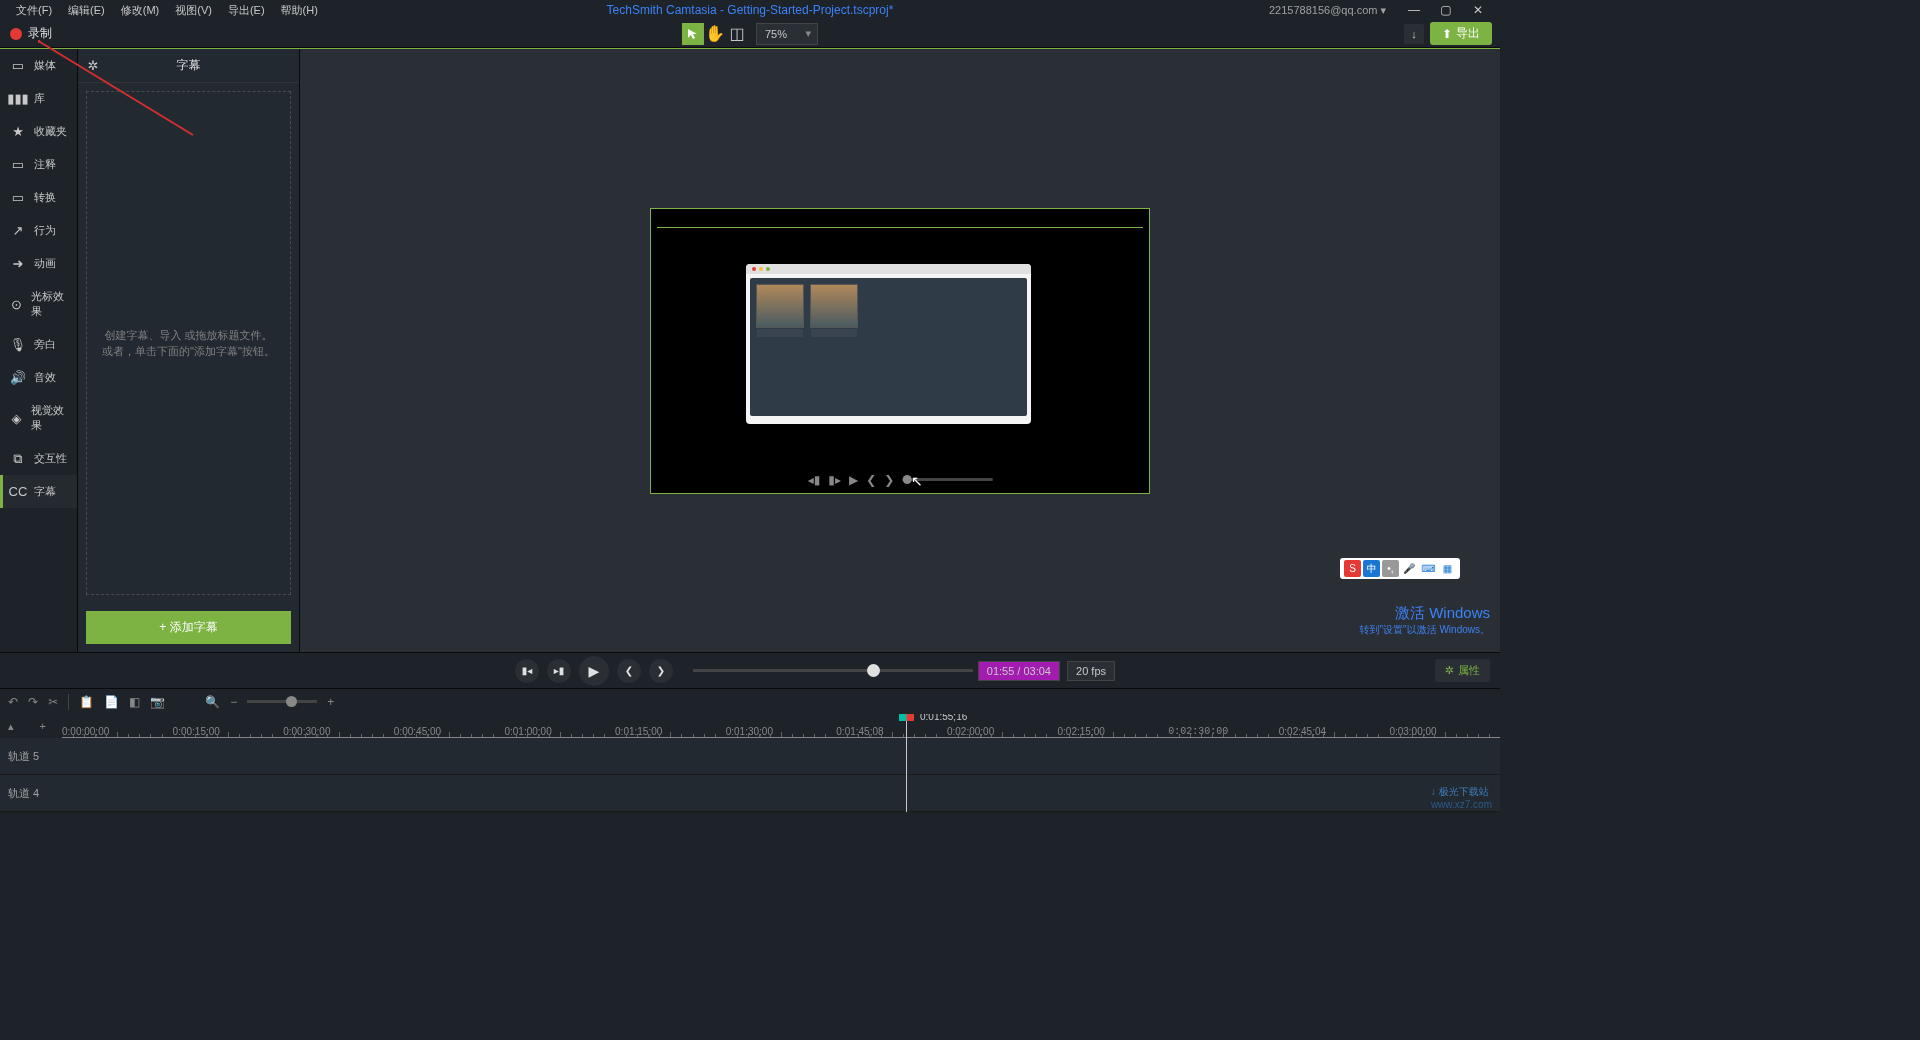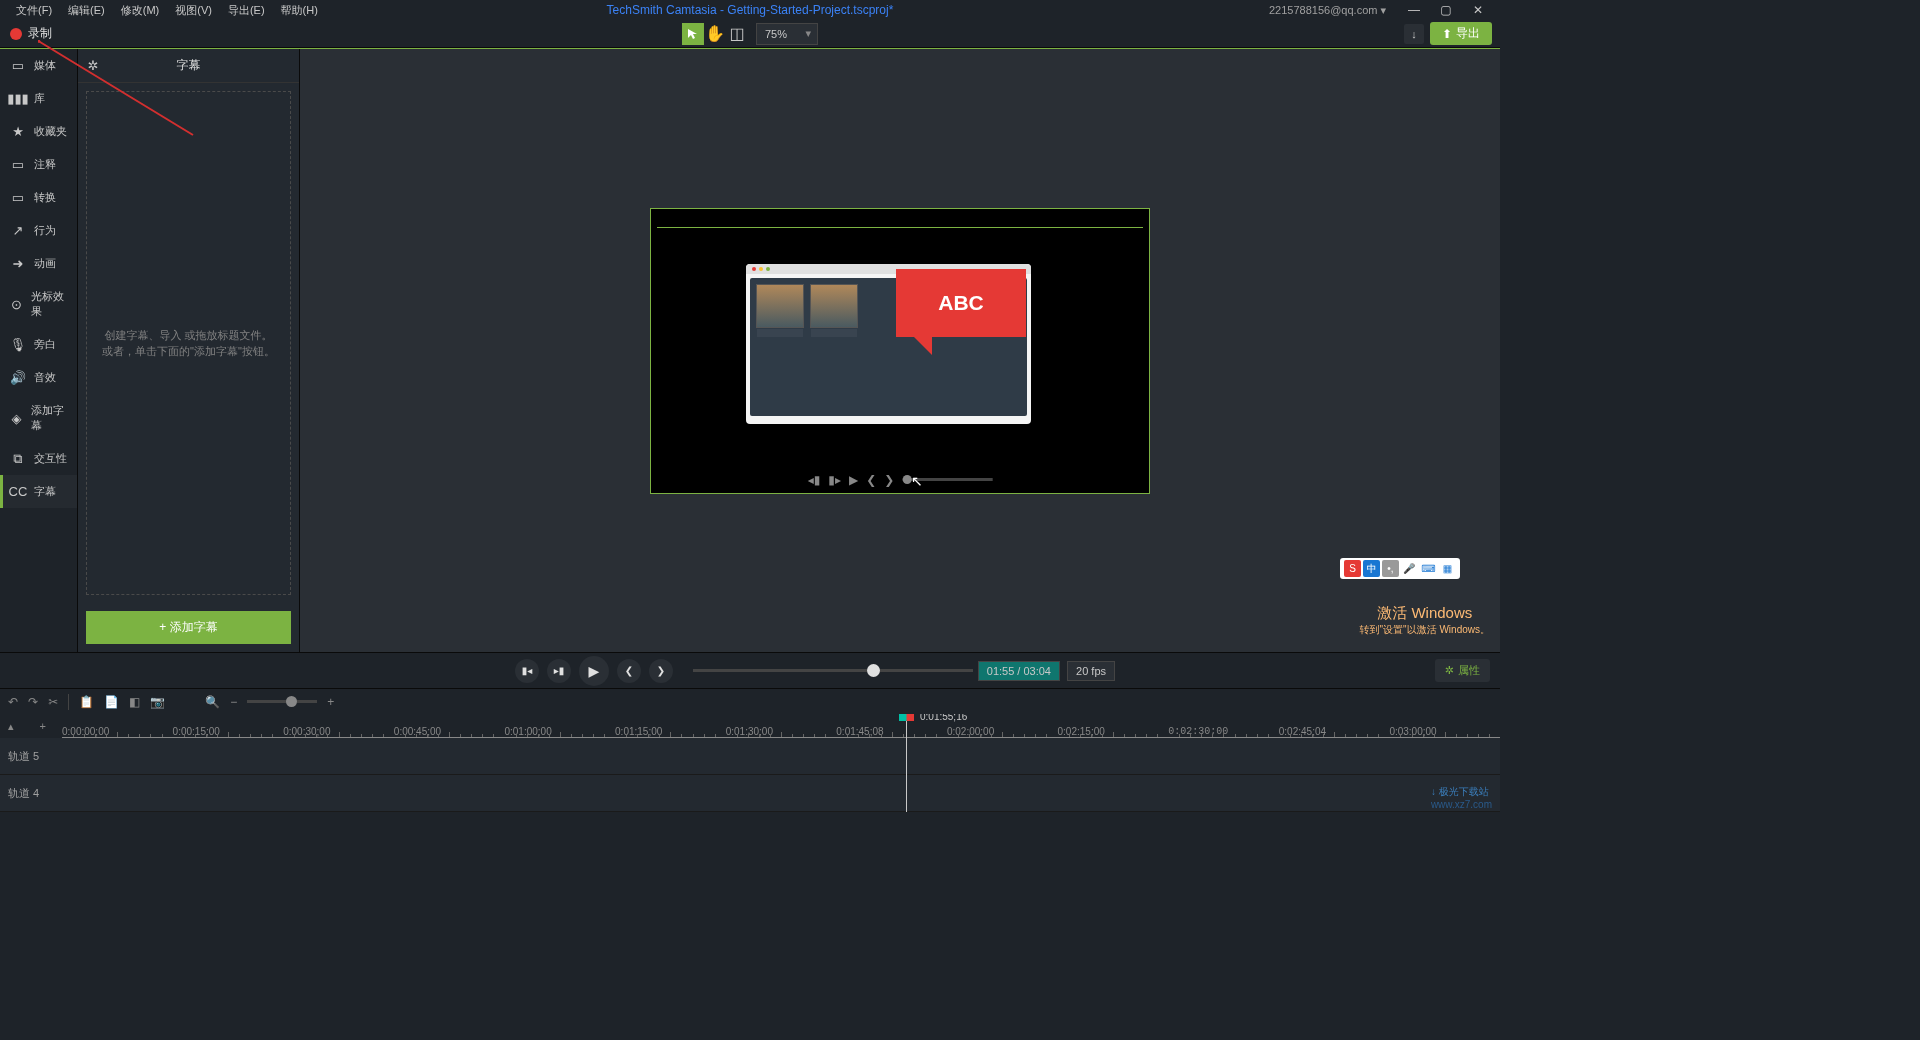--- a/index.html
+++ b/index.html
@@ -61,21 +61,21 @@
 .cbtn { color: #888; cursor: pointer; font-size: 12px; }
 .vol-slider { width: 90px; height: 3px; background: #444; position: relative; }
 .vol-knob { position: absolute; left: 0; top: -3px; width: 9px; height: 9px; border-radius: 50%; background: #888; }
 .cursor-icon { position: absolute; bottom: 4px; left: 260px; font-size: 14px; color: #fff; }
 
 .playback-bar { height: 36px; background: #1e2329; display: flex; align-items: center; justify-content: center; gap: 8px; border-top: 1px solid #0a0a0a; position: relative; }
 .pb-btn { width: 24px; height: 24px; border-radius: 50%; background: #2a2f35; color: #e0e0e0; display: flex; align-items: center; justify-content: center; cursor: pointer; font-size: 10px; }
 .pb-btn.play { width: 30px; height: 30px; font-size: 14px; }
 .pb-slider { width: 280px; height: 3px; background: #444; position: relative; margin: 0 12px; }
 .pb-knob { position: absolute; left: 62%; top: -5px; width: 13px; height: 13px; border-radius: 50%; background: #e0e0e0; }
-.time-box { background: #0f766e; border: 1px solid #444; padding: 3px 8px; font-size: 11px; position: absolute; right: 440px; }
+.time-box { background: #a21caf; border: 1px solid #444; padding: 3px 8px; font-size: 11px; position: absolute; right: 440px; }
 .fps-box { background: #2a2f35; border: 1px solid #444; padding: 3px 8px; font-size: 11px; position: absolute; right: 385px; }
 .props-btn { position: absolute; right: 10px; background: #2a2f35; padding: 4px 10px; font-size: 11px; color: #7cb342; cursor: pointer; display: flex; align-items: center; gap: 4px; border-radius: 3px; }
 
 .timeline-tools { height: 26px; background: #1e2329; display: flex; align-items: center; gap: 10px; padding: 0 8px; border-top: 1px solid #0a0a0a; font-size: 12px; color: #888; }
 .tt-btn { cursor: pointer; color: #888; }
 .tt-sep { width: 1px; height: 16px; background: #444; }
 .zoom-slider { width: 70px; height: 3px; background: #444; position: relative; }
 .zoom-knob { position: absolute; left: 55%; top: -4px; width: 11px; height: 11px; border-radius: 50%; background: #888; }
 
 .timeline { height: 98px; background: #1e2329; position: relative; overflow: hidden; }
@@ -85,21 +85,21 @@
 .ruler { position: absolute; left: 62px; right: 0; top: 10px; height: 14px; border-bottom: 1px solid #888; }
 .tick { position: absolute; top: 2px; font-size: 10px; color: #888; }
 .tracks { position: absolute; left: 62px; right: 0; top: 24px; }
 .track { height: 37px; background: #232930; border-bottom: 1px solid #1a1a1a; position: relative; }
 .playhead { position: absolute; top: 0; bottom: 0; width: 1px; background: #c8c8c8; left: 906px; }
 .playhead::before { content: ""; position: absolute; top: -3px; left: -7px; width: 15px; height: 10px; background: linear-gradient(90deg,#00bfa5 45%,#e53935 55%); border-radius: 2px 2px 0 0; }
 .playhead-time { position: absolute; top: -3px; left: 920px; font-size: 10px; color: #c8c8c8; }
 
 .arrow-annot { position: absolute; top: 40px; left: 38px; width: 160px; height: 100px; pointer-events: none; }
 
-.watermark { position: absolute; right: 10px; top: 604px; color: #fdba74; text-align: center; }
+.watermark { position: absolute; right: 10px; top: 604px; color: #3b82f6; text-align: right; }
 .watermark .t1 { font-size: 15px; }
 .watermark .t2 { font-size: 10px; }
 .wm-logo { position: absolute; right: 8px; bottom: 2px; font-size: 10px; color: #3a7cb8; }
 
 .ime-bar { position: absolute; right: 40px; top: 558px; display: flex; gap: 2px; background: #fff; border-radius: 3px; padding: 2px 4px; align-items: center; }
 .ime-item { width: 17px; height: 17px; display: flex; align-items: center; justify-content: center; font-size: 10px; border-radius: 2px; }
 .ime-s { background: #e53935; color: #fff; }
 .ime-cn { background: #1976d2; color: #fff; }
 .ime-gray { background: #999; color: #fff; }
 </style>
@@ -188,21 +188,21 @@
       <div class="side-item">
         <span class="side-icon">🎙</span>
         <span>旁白</span>
       </div>
       <div class="side-item">
         <span class="side-icon">🔊</span>
         <span>音效</span>
       </div>
       <div class="side-item">
         <span class="side-icon">◈</span>
-        <span>添加字幕</span>
+        <span>视觉效果</span>
       </div>
       <div class="side-item">
         <span class="side-icon">⧉</span>
         <span>交互性</span>
       </div>
       <div class="side-item active">
         <span class="side-icon">CC</span>
         <span>字幕</span>
       </div>
     </div>
@@ -223,21 +223,20 @@
         <div class="browser-chrome">
           <span class="dot r"></span>
             <span class="dot y"></span>
             <span class="dot g"></span>
         </div>
         <div class="browser-body">
           <div class="thumb thumb2"></div>
           <div class="thumb thumb2"></div>
         </div>
       </div>
-      <div class="callout">ABC</div>
       <div class="canvas-controls">
         <span class="cbtn">◂▮</span>
         <span class="cbtn">▮▸</span>
         <span class="cbtn">▶</span>
         <span class="cbtn">❮</span>
         <span class="cbtn">❯</span>
         <div class="vol-slider">
             <div class="vol-knob"></div>
           </div>
       </div>

